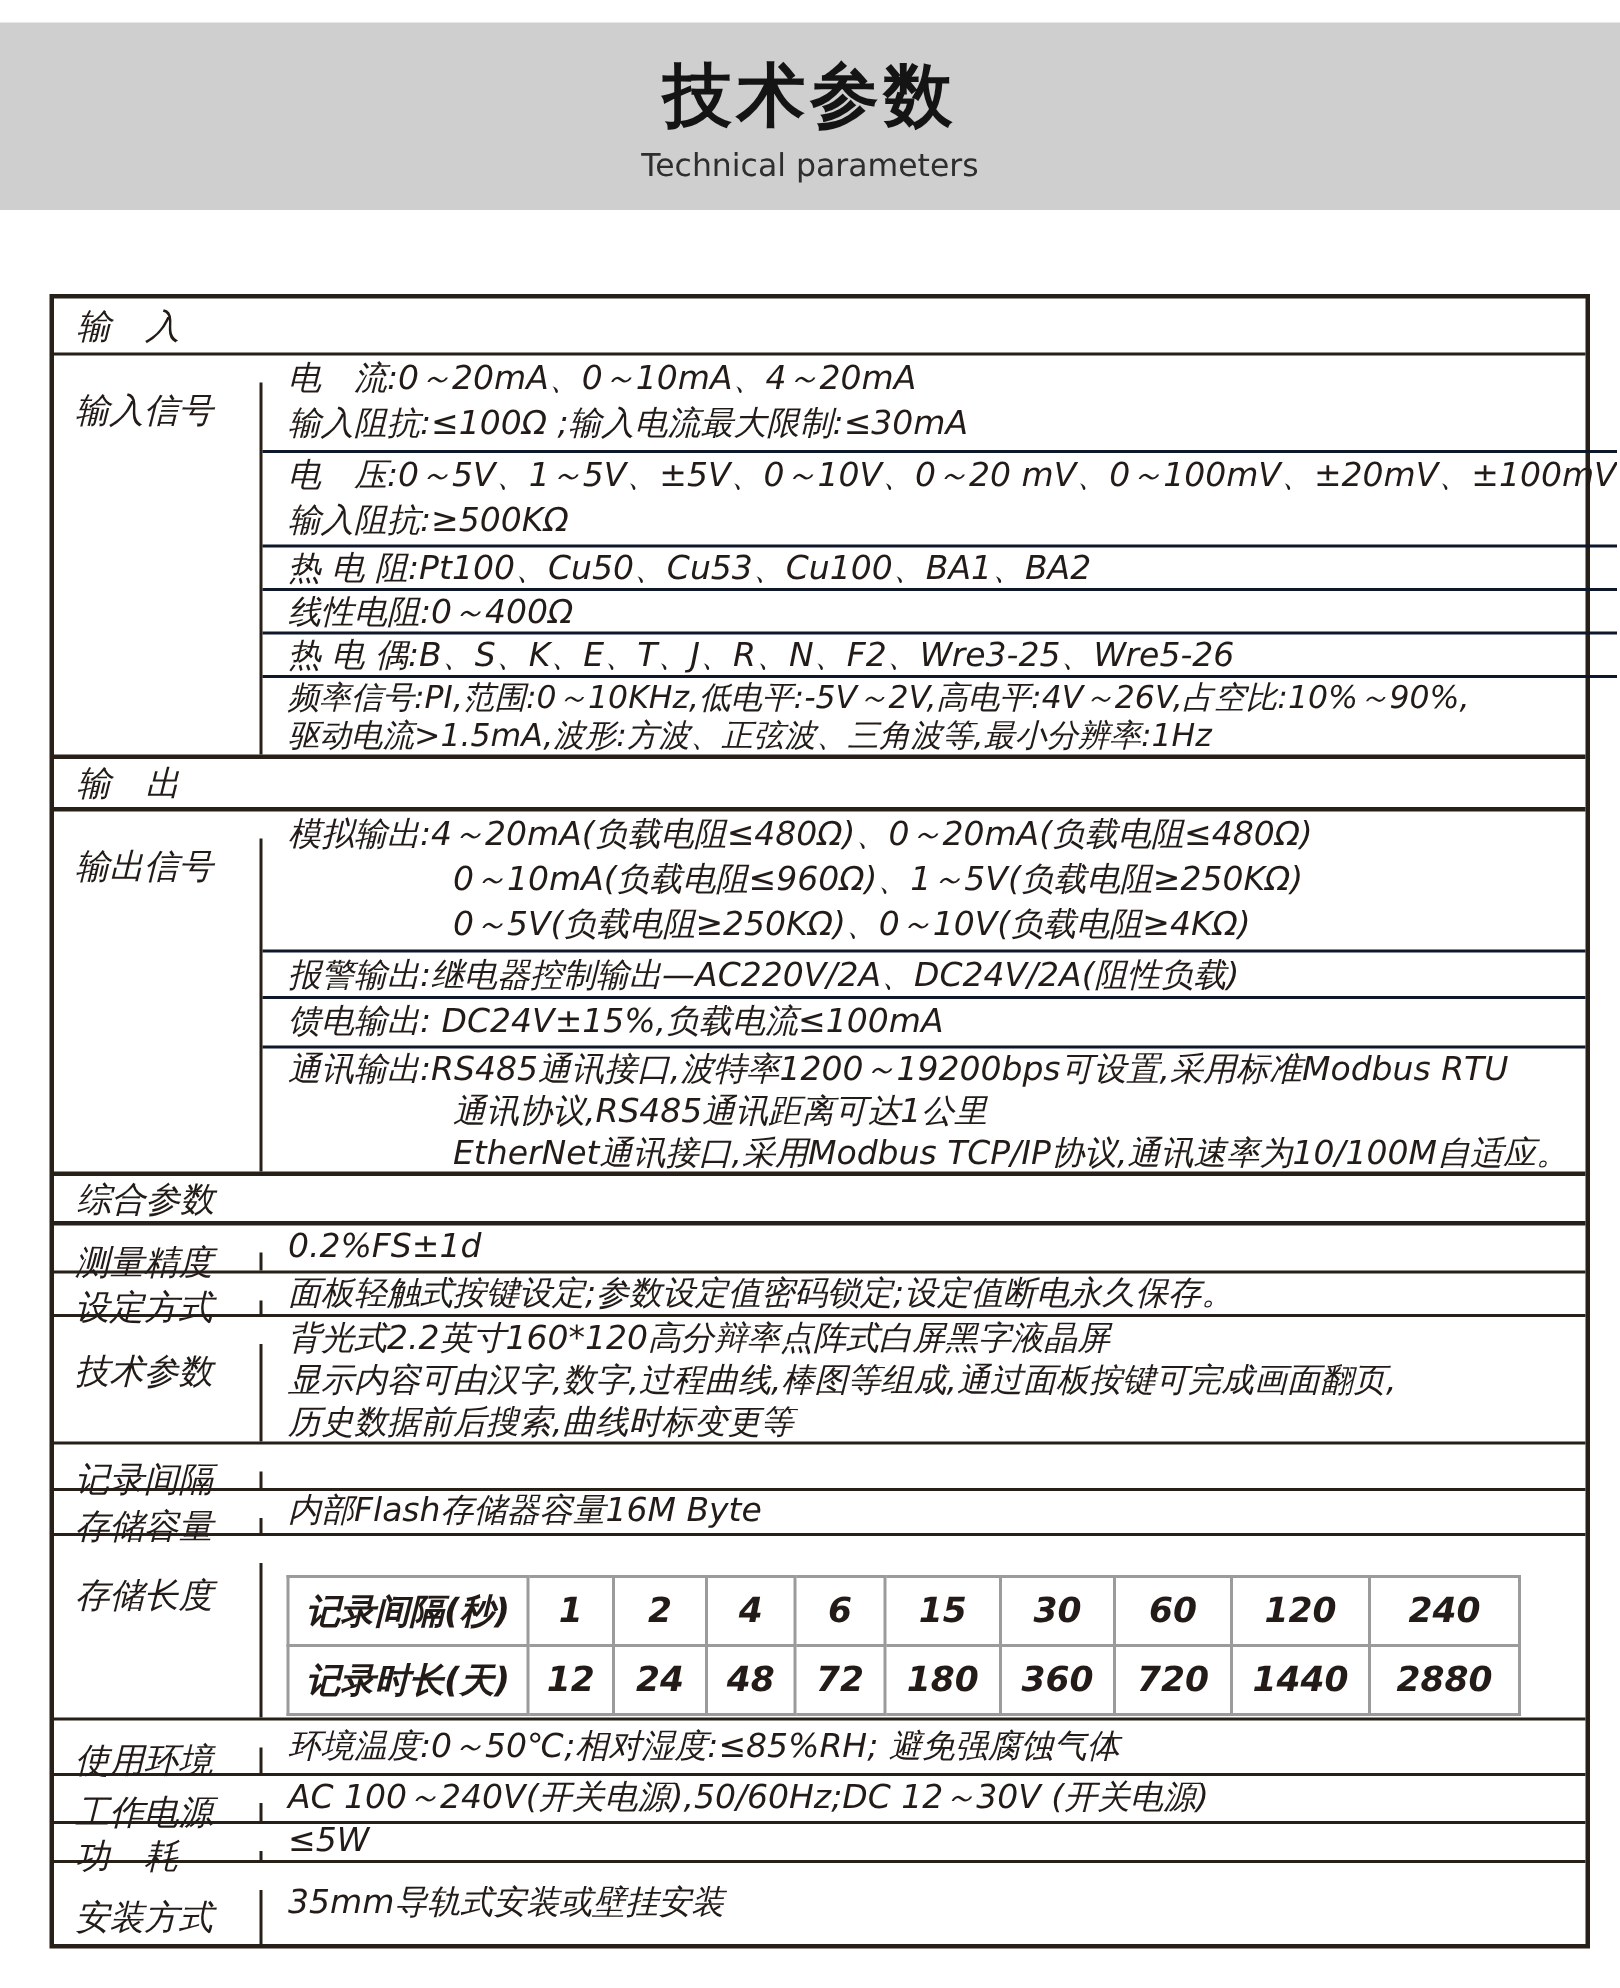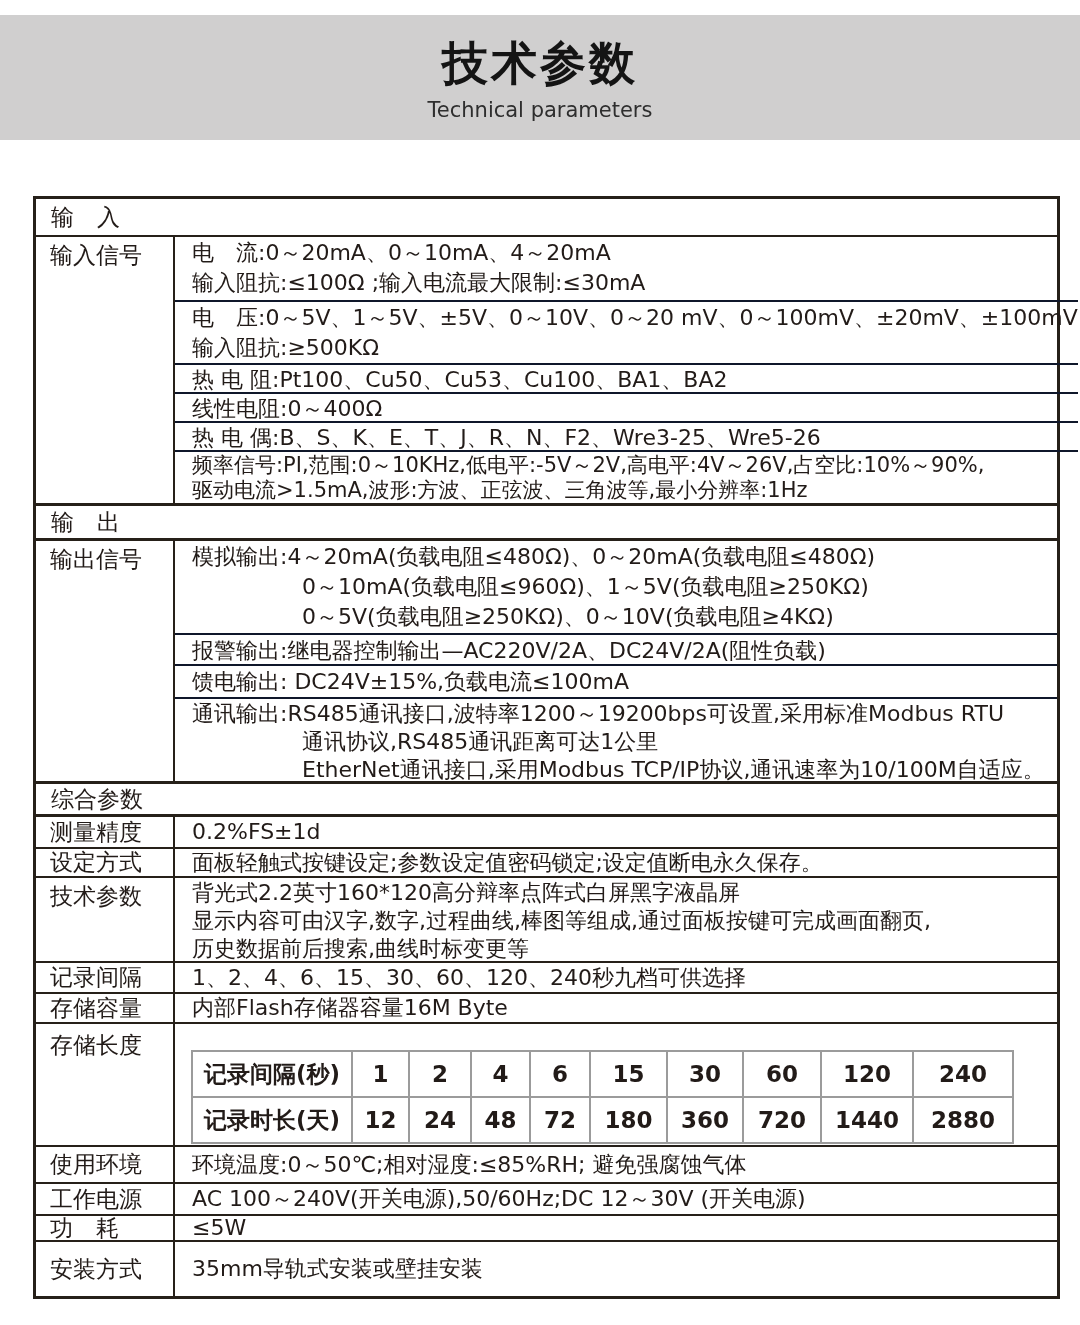--- a/index.html
+++ b/index.html
@@ -13,29 +13,29 @@
     position:absolute; top:15px; left:0; width:1080px; height:125px;
     background:#d0cfcf; text-align:center;
   }
   .title-zh { padding-top:18px; font-size:46px; font-weight:bold; letter-spacing:3px; color:#141414; }
   .title-en { font-size:21px; color:#2e2e2e; margin-top:3px; font-weight:normal; }
 
   .spec-table {
     position:absolute; top:196px; left:33px; width:1027px;
     border:3px solid #262019; font-weight:500;
   }
-  .row { display:flex; border-top:2px solid #262019; align-items:stretch; }
+  .row { display:flex; border-top:2px solid #262019; align-items:stretch;font-style:italic; }
   .row.first { border-top:none; }
   .row.thick { border-top:3px solid #262019; }
 
   .section-cell { width:100%; padding-left:15px; font-size:23px; display:flex; align-items:center; }
 
   .label {
     width:139px; flex:0 0 139px; border-right:2px solid #262019;
-    padding-left:14px; font-size:23px; white-space:nowrap;
+    padding-left:14px; font-size:23px; white-space:nowrap;margin-top:18px;
   }
   .label.mid { display:flex; align-items:center; }
   .label.top { padding-top:3px; }
 
   .value { flex:1; padding-left:17px; }
   .value.mid { display:flex; align-items:center; }
 
   .subcol { flex:1; display:flex; flex-direction:column; }
   .sub { border-top:2px solid #0f172a; padding:1px 0 0 17px; overflow:hidden; }
   .sub.first { border-top:none; }
@@ -141,23 +141,20 @@
     <div class="label top">技术参数</div>
     <div class="value" style="padding-top:1px">
       <div class="ln tight">背光式2.2英寸160*120高分辩率点阵式白屏黑字液晶屏</div>
       <div class="ln tight">显示内容可由汉字,数字,过程曲线,棒图等组成,通过面板按键可完成画面翻页,</div>
       <div class="ln tight">历史数据前后搜索,曲线时标变更等</div>
     </div>
   </div>
 
   <div class="row" style="height:31px">
     <div class="label mid">记录间隔</div>
-    <div class="value mid">
-      <span class="ln">1、2、4、6、15、30、60、120、240秒九档可供选择</span>
-    </div>
   </div>
 
   <div class="row" style="height:30px">
     <div class="label mid">存储容量</div>
     <div class="value mid">
       <span class="ln">内部Flash存储器容量16M Byte</span>
     </div>
   </div>
 
   <div class="row" style="height:123px">

